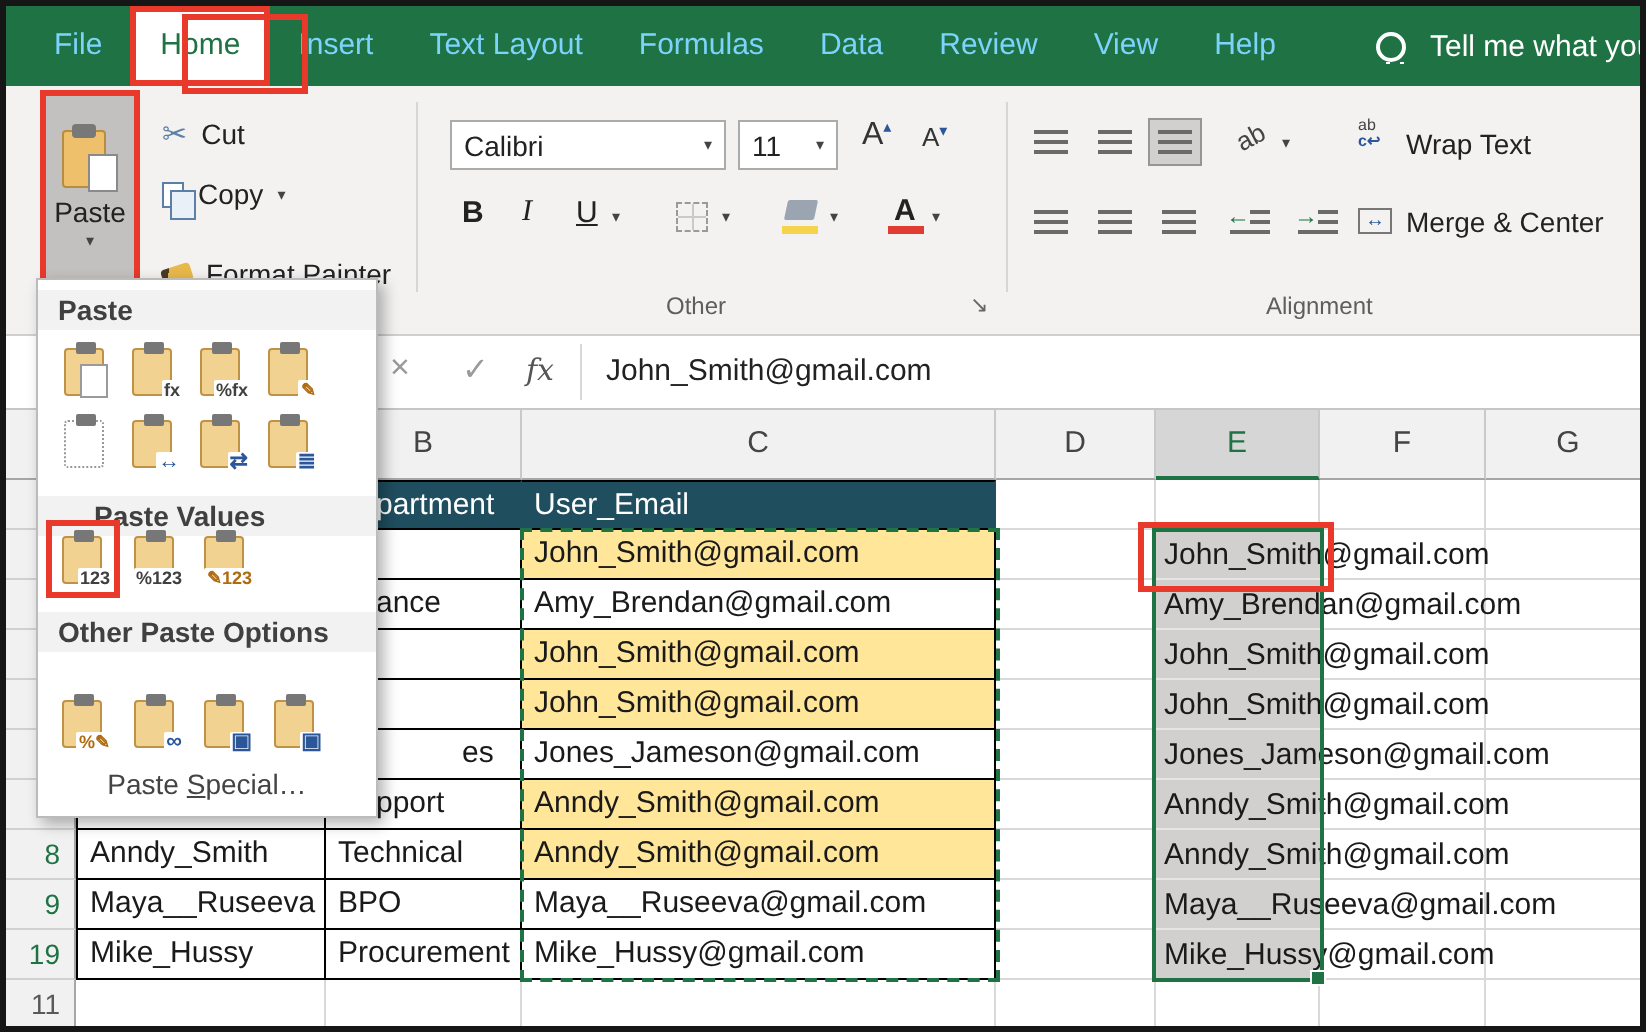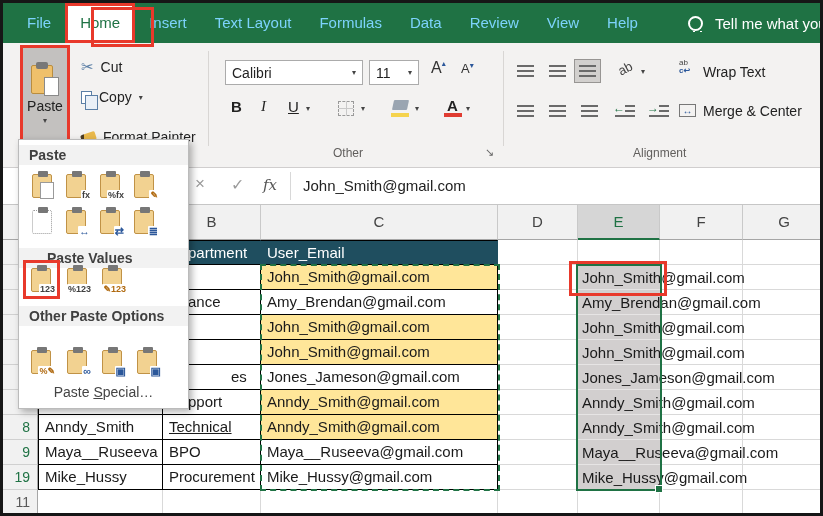--- a/index.html
+++ b/index.html
@@ -284,21 +284,21 @@
       <div class="gutcell grn" style="left: 0px; top: 387px; width: 35px; height: 25px;">7</div>
       <div class="cell" style="left: 35px; top: 387px; width: 125px; height: 25px; padding-left: 6px; border-left: 1px solid rgb(0, 0, 0); border-top: none;"></div>
       <div class="cell" style="left: 160px; top: 387px; width: 98px; height: 25px; padding-left: 25px; border-top: none;">pport</div>
       <div class="cell yellow" style="left: 258px; top: 387px; width: 237px; height: 25px; padding-left: 6px; border-top: none;">Anndy_Smith@gmail.com</div>
       <div class="erow" style="left: 575px; top: 387px; width: 245px;">
         <span class="fill"></span>
         <span class="txt">Anndy_Smith@gmail.com</span>
       </div>
       <div class="gutcell grn" style="left: 0px; top: 412px; width: 35px; height: 25px;">8</div>
       <div class="cell" style="left: 35px; top: 412px; width: 125px; height: 25px; padding-left: 6px; border-left: 1px solid rgb(0, 0, 0); border-top: none;">Anndy_Smith</div>
-      <div class="cell" style="left: 160px; top: 412px; width: 98px; height: 25px; padding-left: 6px; border-top: none; text-decoration: underline;">Technical</div>
+      <div class="cell" style="left: 160px; top: 412px; width: 98px; height: 25px; padding-left: 6px; border-top: none;">Technical</div>
       <div class="cell yellow" style="left: 258px; top: 412px; width: 237px; height: 25px; padding-left: 6px; border-top: none;">Anndy_Smith@gmail.com</div>
       <div class="erow" style="left: 575px; top: 412px; width: 245px;">
         <span class="fill"></span>
         <span class="txt">Anndy_Smith@gmail.com</span>
       </div>
       <div class="gutcell grn" style="left: 0px; top: 437px; width: 35px; height: 25px;">9</div>
       <div class="cell" style="left: 35px; top: 437px; width: 125px; height: 25px; padding-left: 6px; border-left: 1px solid rgb(0, 0, 0); border-top: none;">Maya__Ruseeva</div>
       <div class="cell" style="left: 160px; top: 437px; width: 98px; height: 25px; padding-left: 6px; border-top: none;">BPO</div>
       <div class="cell" style="left: 258px; top: 437px; width: 237px; height: 25px; padding-left: 6px; border-top: none;">Maya__Ruseeva@gmail.com</div>
       <div class="erow" style="left: 575px; top: 437px; width: 245px;">

